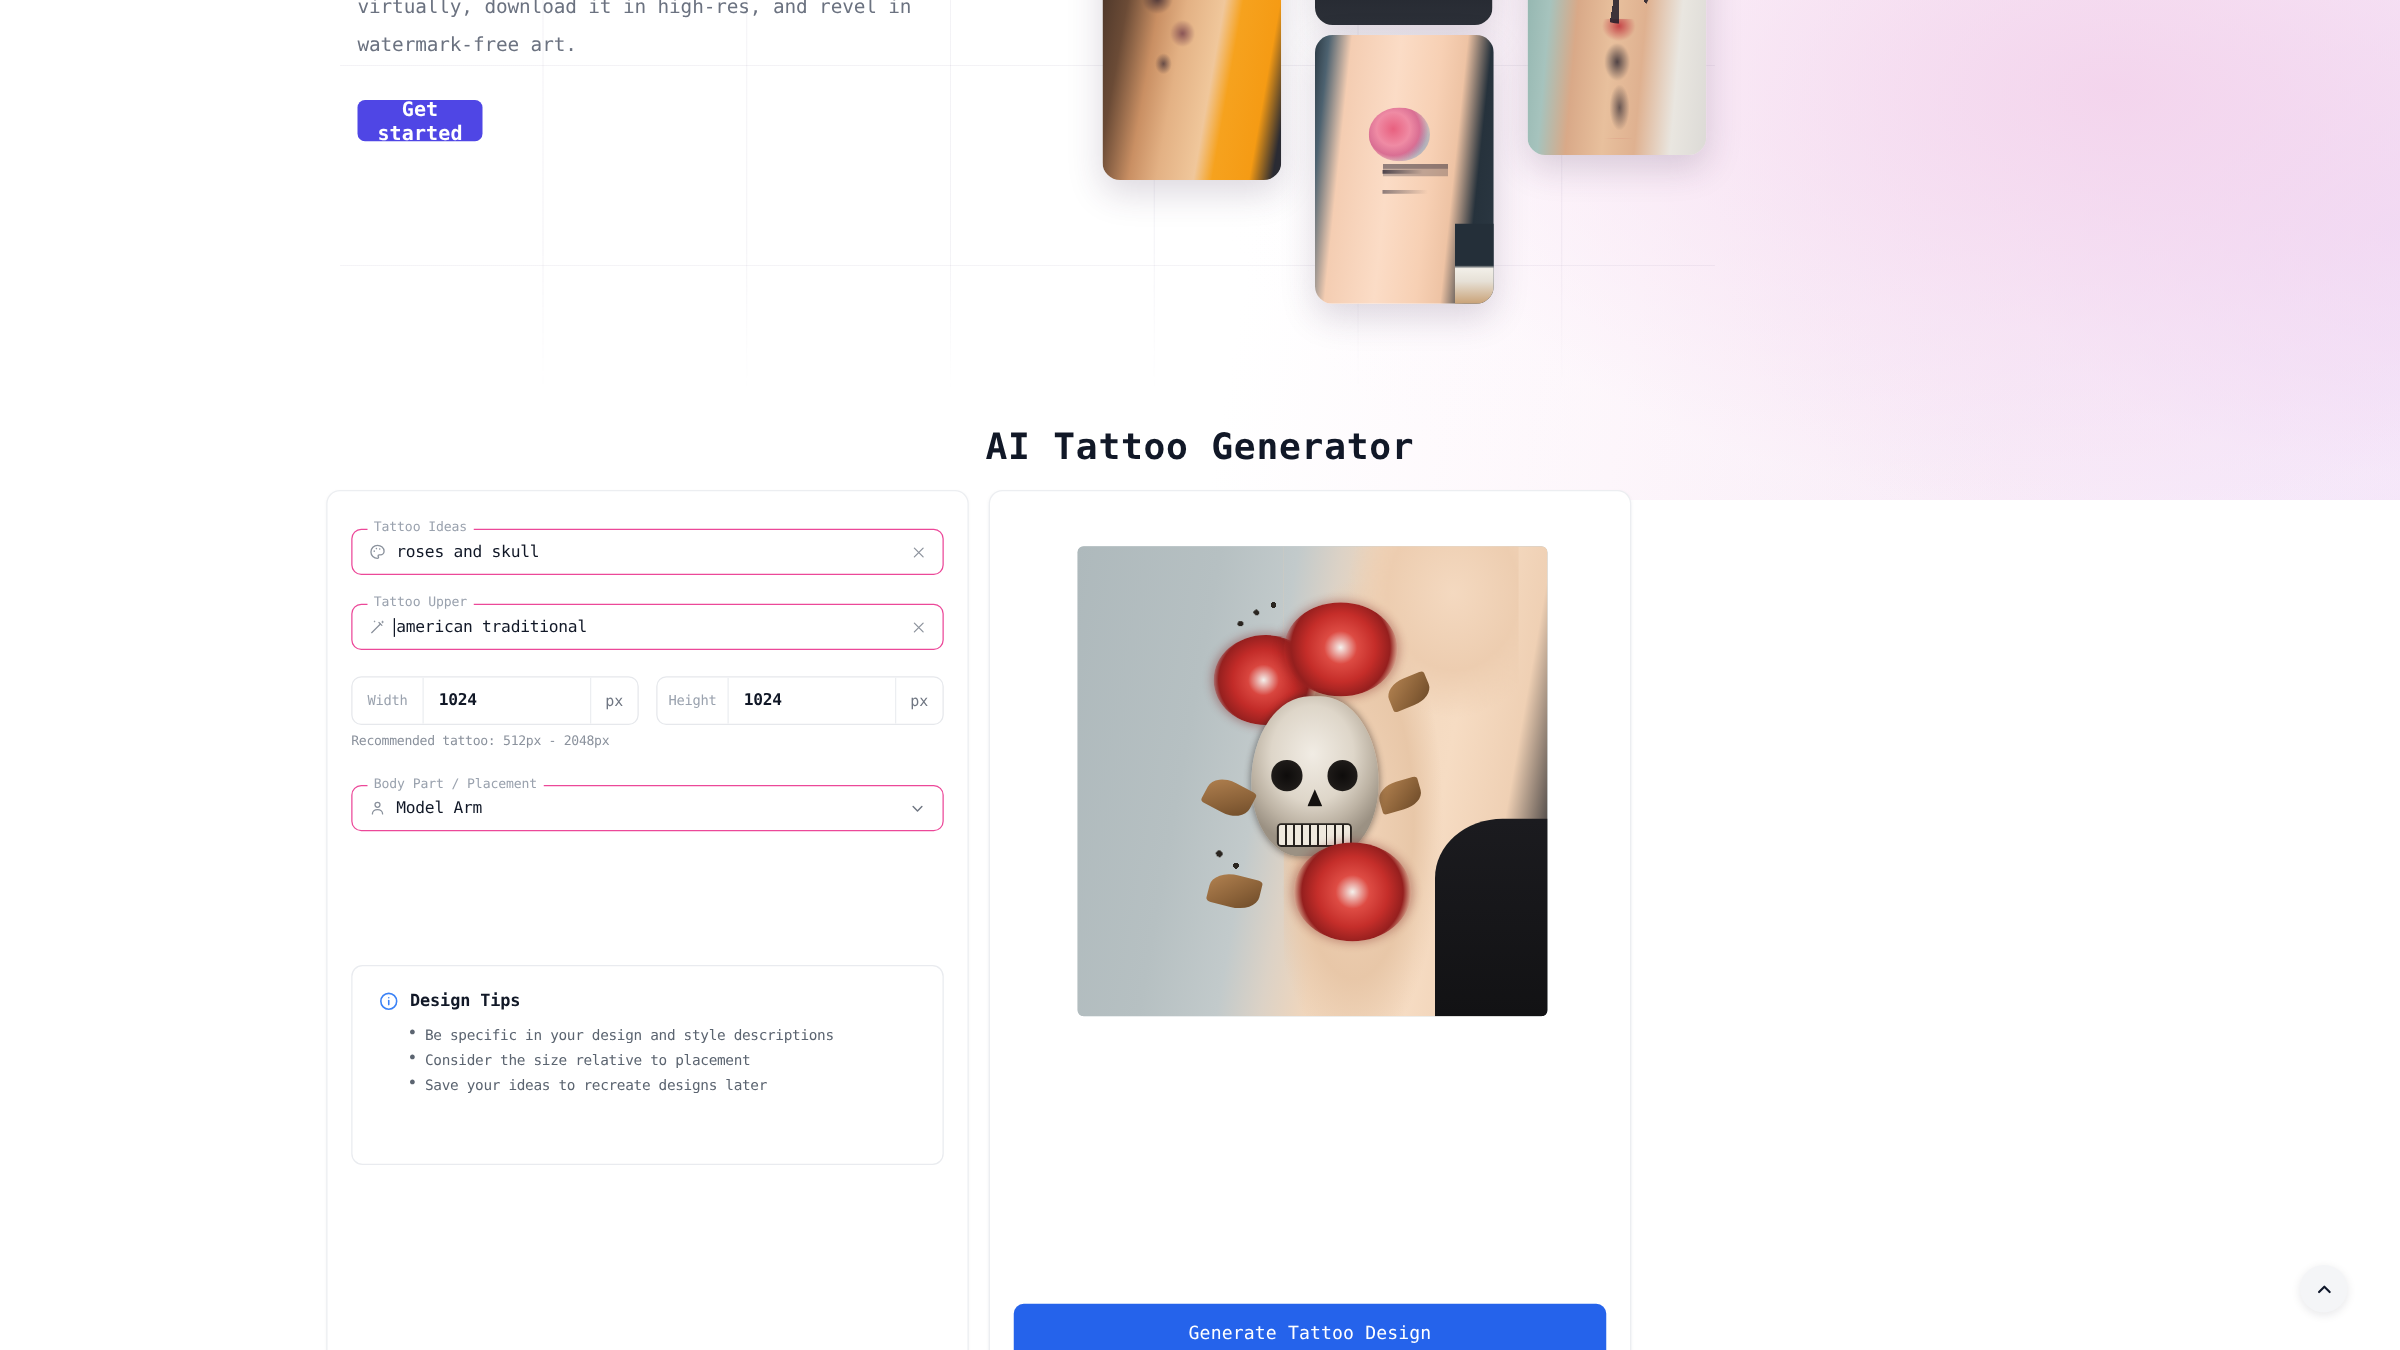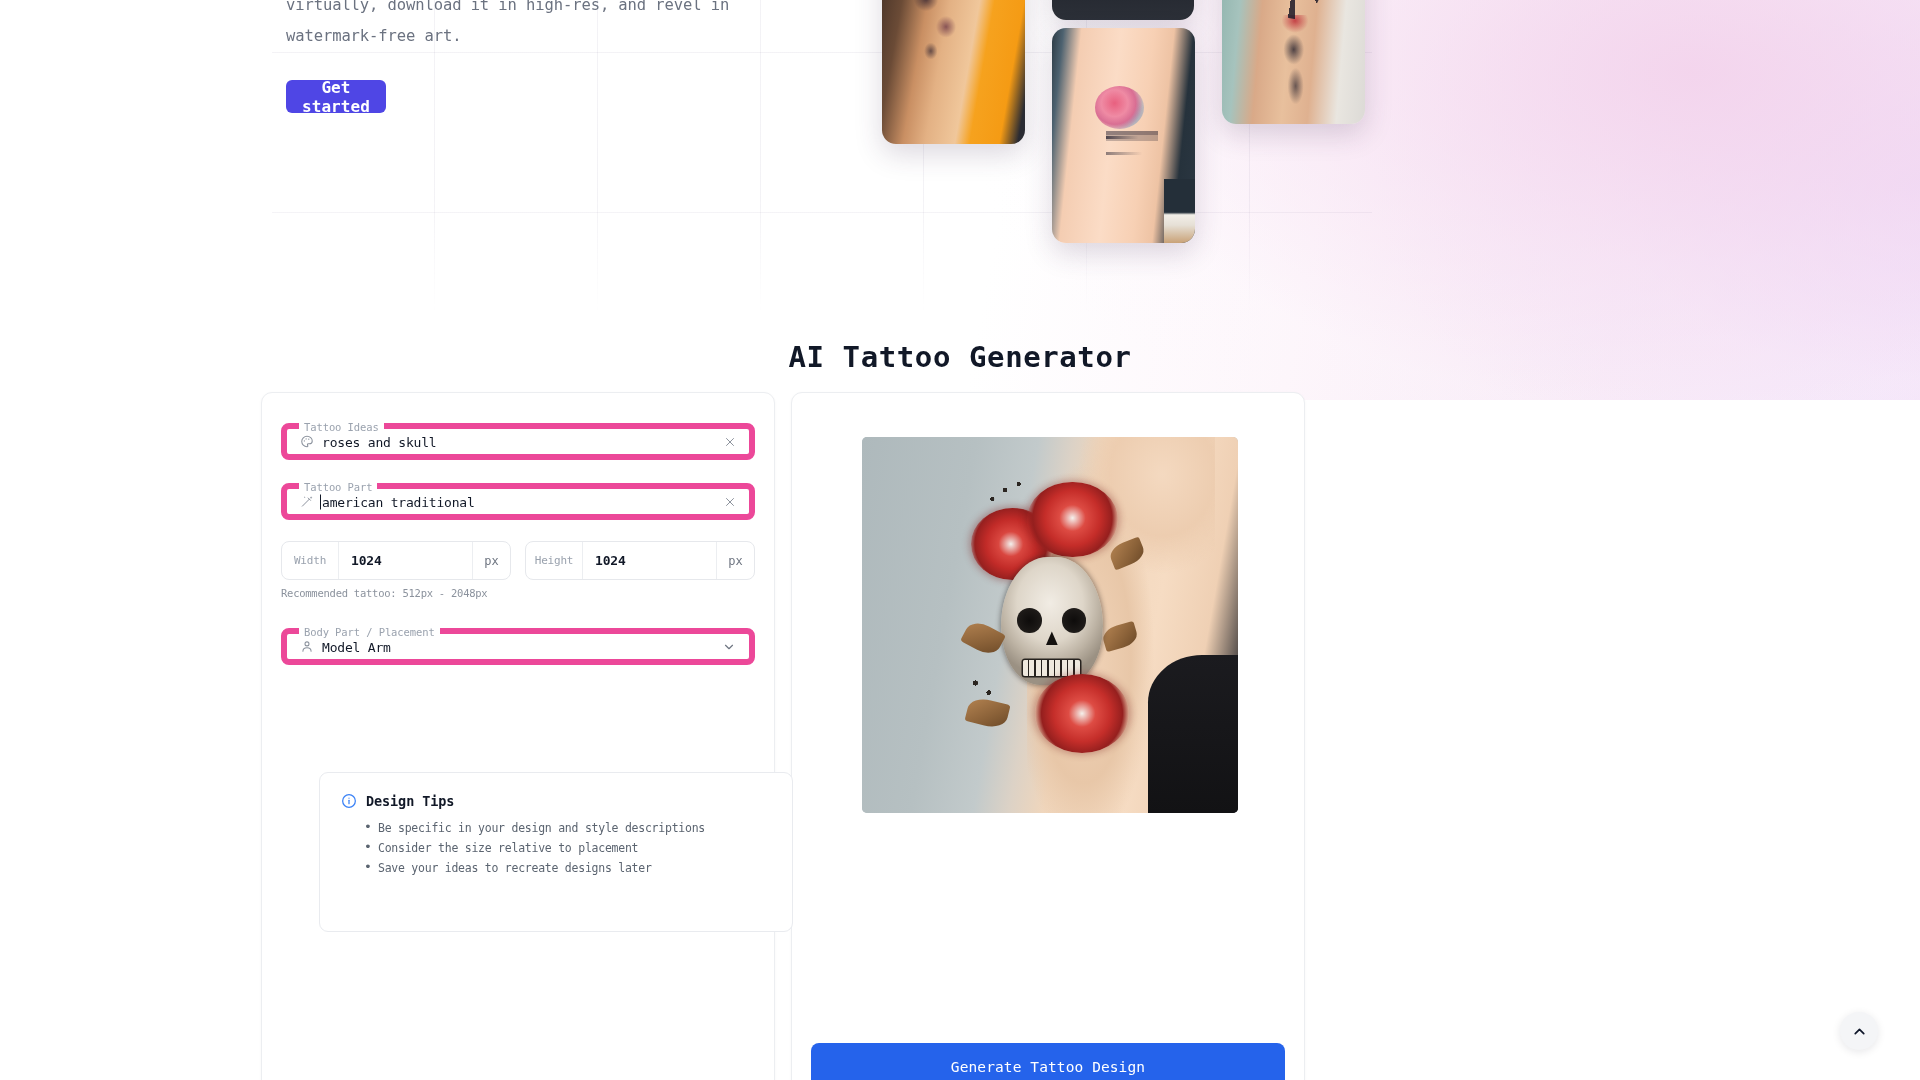--- a/index.html
+++ b/index.html
@@ -207,21 +207,21 @@
     border: 1px solid #eceef1;
     border-radius: 11px;
     box-shadow: 0 1px 3px rgba(16,24,40,0.04);
   }
   .panel-left  { left: 261px;  top: 392px; width: 514px; height: 700px; }
   .panel-right { left: 791px;  top: 392px; width: 514px; height: 700px; }
 
   
   .field {
     position: absolute;
-    border: 6px solid #ec4899;
+    border: 1px solid #ec4899;
     border-radius: 8px;
     background: #ffffff;
     padding-left: 24px;
   }
   .field-legend {
     position: absolute;
     top: -8px;
     left: 12px;
     padding: 0 5px;
     background: #ffffff;
@@ -350,21 +350,20 @@
   }
 
   
   .tips-card {
     position: absolute;
     left: 281px; top: 772px;
     width: 474px; height: 160px;
     border: 1px solid #e9ebef;
     border-radius: 9px;
     background: #ffffff;
-    margin-left: 38px;
   }
   .tips-head {
     position: absolute;
     left: 21px; top: 20px;
     display: flex; align-items: center; gap: 9px;
   }
   .tips-title {
     font-size: 13.5px;
     font-weight: bold;
     color: #111827;
@@ -571,21 +570,21 @@
     </span>
     <span class="field-value in-text">roses and skull</span>
     <span class="clear-x">
       <svg width="12" height="12" viewBox="0 0 24 24" fill="none" stroke="currentColor" stroke-width="2" stroke-linecap="round">
         <path d="M5 5 L19 19 M19 5 L5 19"></path>
       </svg>
     </span>
   </div>
 
   <div class="field f-style">
-    <span class="field-legend">Tattoo Part</span>
+    <span class="field-legend">Tattoo Upper</span>
     <span class="in-icon">
       <svg width="14" height="14" viewBox="0 0 24 24" fill="none" stroke="currentColor" stroke-width="1.7" stroke-linecap="round" stroke-linejoin="round">
         <path d="M4 20 L16 8"></path>
         <path d="M14 6 L18 10"></path>
         <path d="M19 3 l.7 1.6 1.6.7-1.6.7-.7 1.6-.7-1.6-1.6-.7 1.6-.7z" fill="currentColor" stroke="none"></path>
         <path d="M8 3 l.5 1.1 1.1.5-1.1.5L8 6.2 7.5 5.1 6.4 4.6l1.1-.5z" fill="currentColor" stroke="none"></path>
       </svg>
     </span>
     <span class="caret"></span>
     <span class="field-value in-text">american traditional</span>

